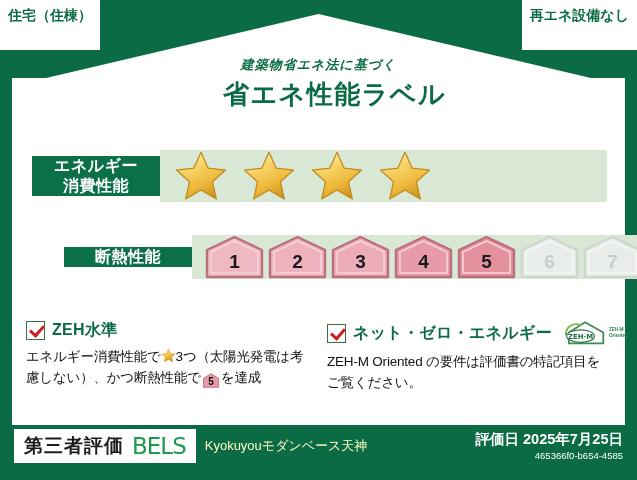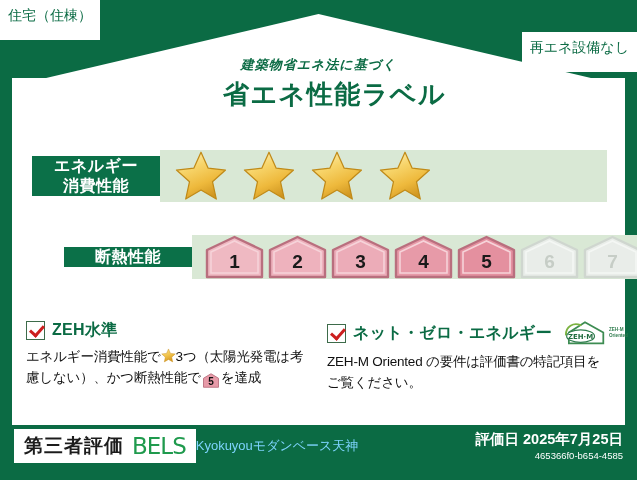--- a/index.html
+++ b/index.html
@@ -35,31 +35,31 @@
     background: #ffffff;
     z-index: 1;
   }
 
   
   .corner-badge {
     position: absolute;
     top: 0;
     background: #ffffff;
     color: #0b6b44;
-    font-weight: normal;
+    font-weight: bold;
     font-size: 14px;
     line-height: 30px;
-    height: 40px;
+    height: 50px;
     padding: 0 8px;
     white-space: nowrap;
     z-index: 3;
     letter-spacing: 0px;
   }
   .corner-badge.left  { left: 0; }
-  .corner-badge.right { right: 0; margin-top: 32px; }
+  .corner-badge.right { right: 0; }
 
   
   .title-wrap {
     position: absolute;
     left: 0; top: 56px;
     width: 637px;
     text-align: center;
     z-index: 4;
     color: #0b6b44;
   }
@@ -243,23 +243,23 @@
     letter-spacing: 1px;
   }
   .bels-en {
     font-size: 23px;
     font-weight: normal;
     color: #1f9a4d;
     letter-spacing: -1px;
     font-family: "DejaVu Sans", sans-serif;
   }
   .building-name {
-    color: #7dd3fc;
+    color: #fef9c3;
     font-size: 13px;
-    margin-left: 0;
+    margin-left: 9px;
     white-space: nowrap;
   }
   .footer-right {
     margin-left: auto;
     margin-right: 14px;
     text-align: right;
     color: #ffffff;
   }
   .eval-date { font-size: 14.5px; font-weight: bold; letter-spacing: 0px; }
   .eval-id { font-size: 9.5px; margin-top: 1px; letter-spacing: 0px; }

